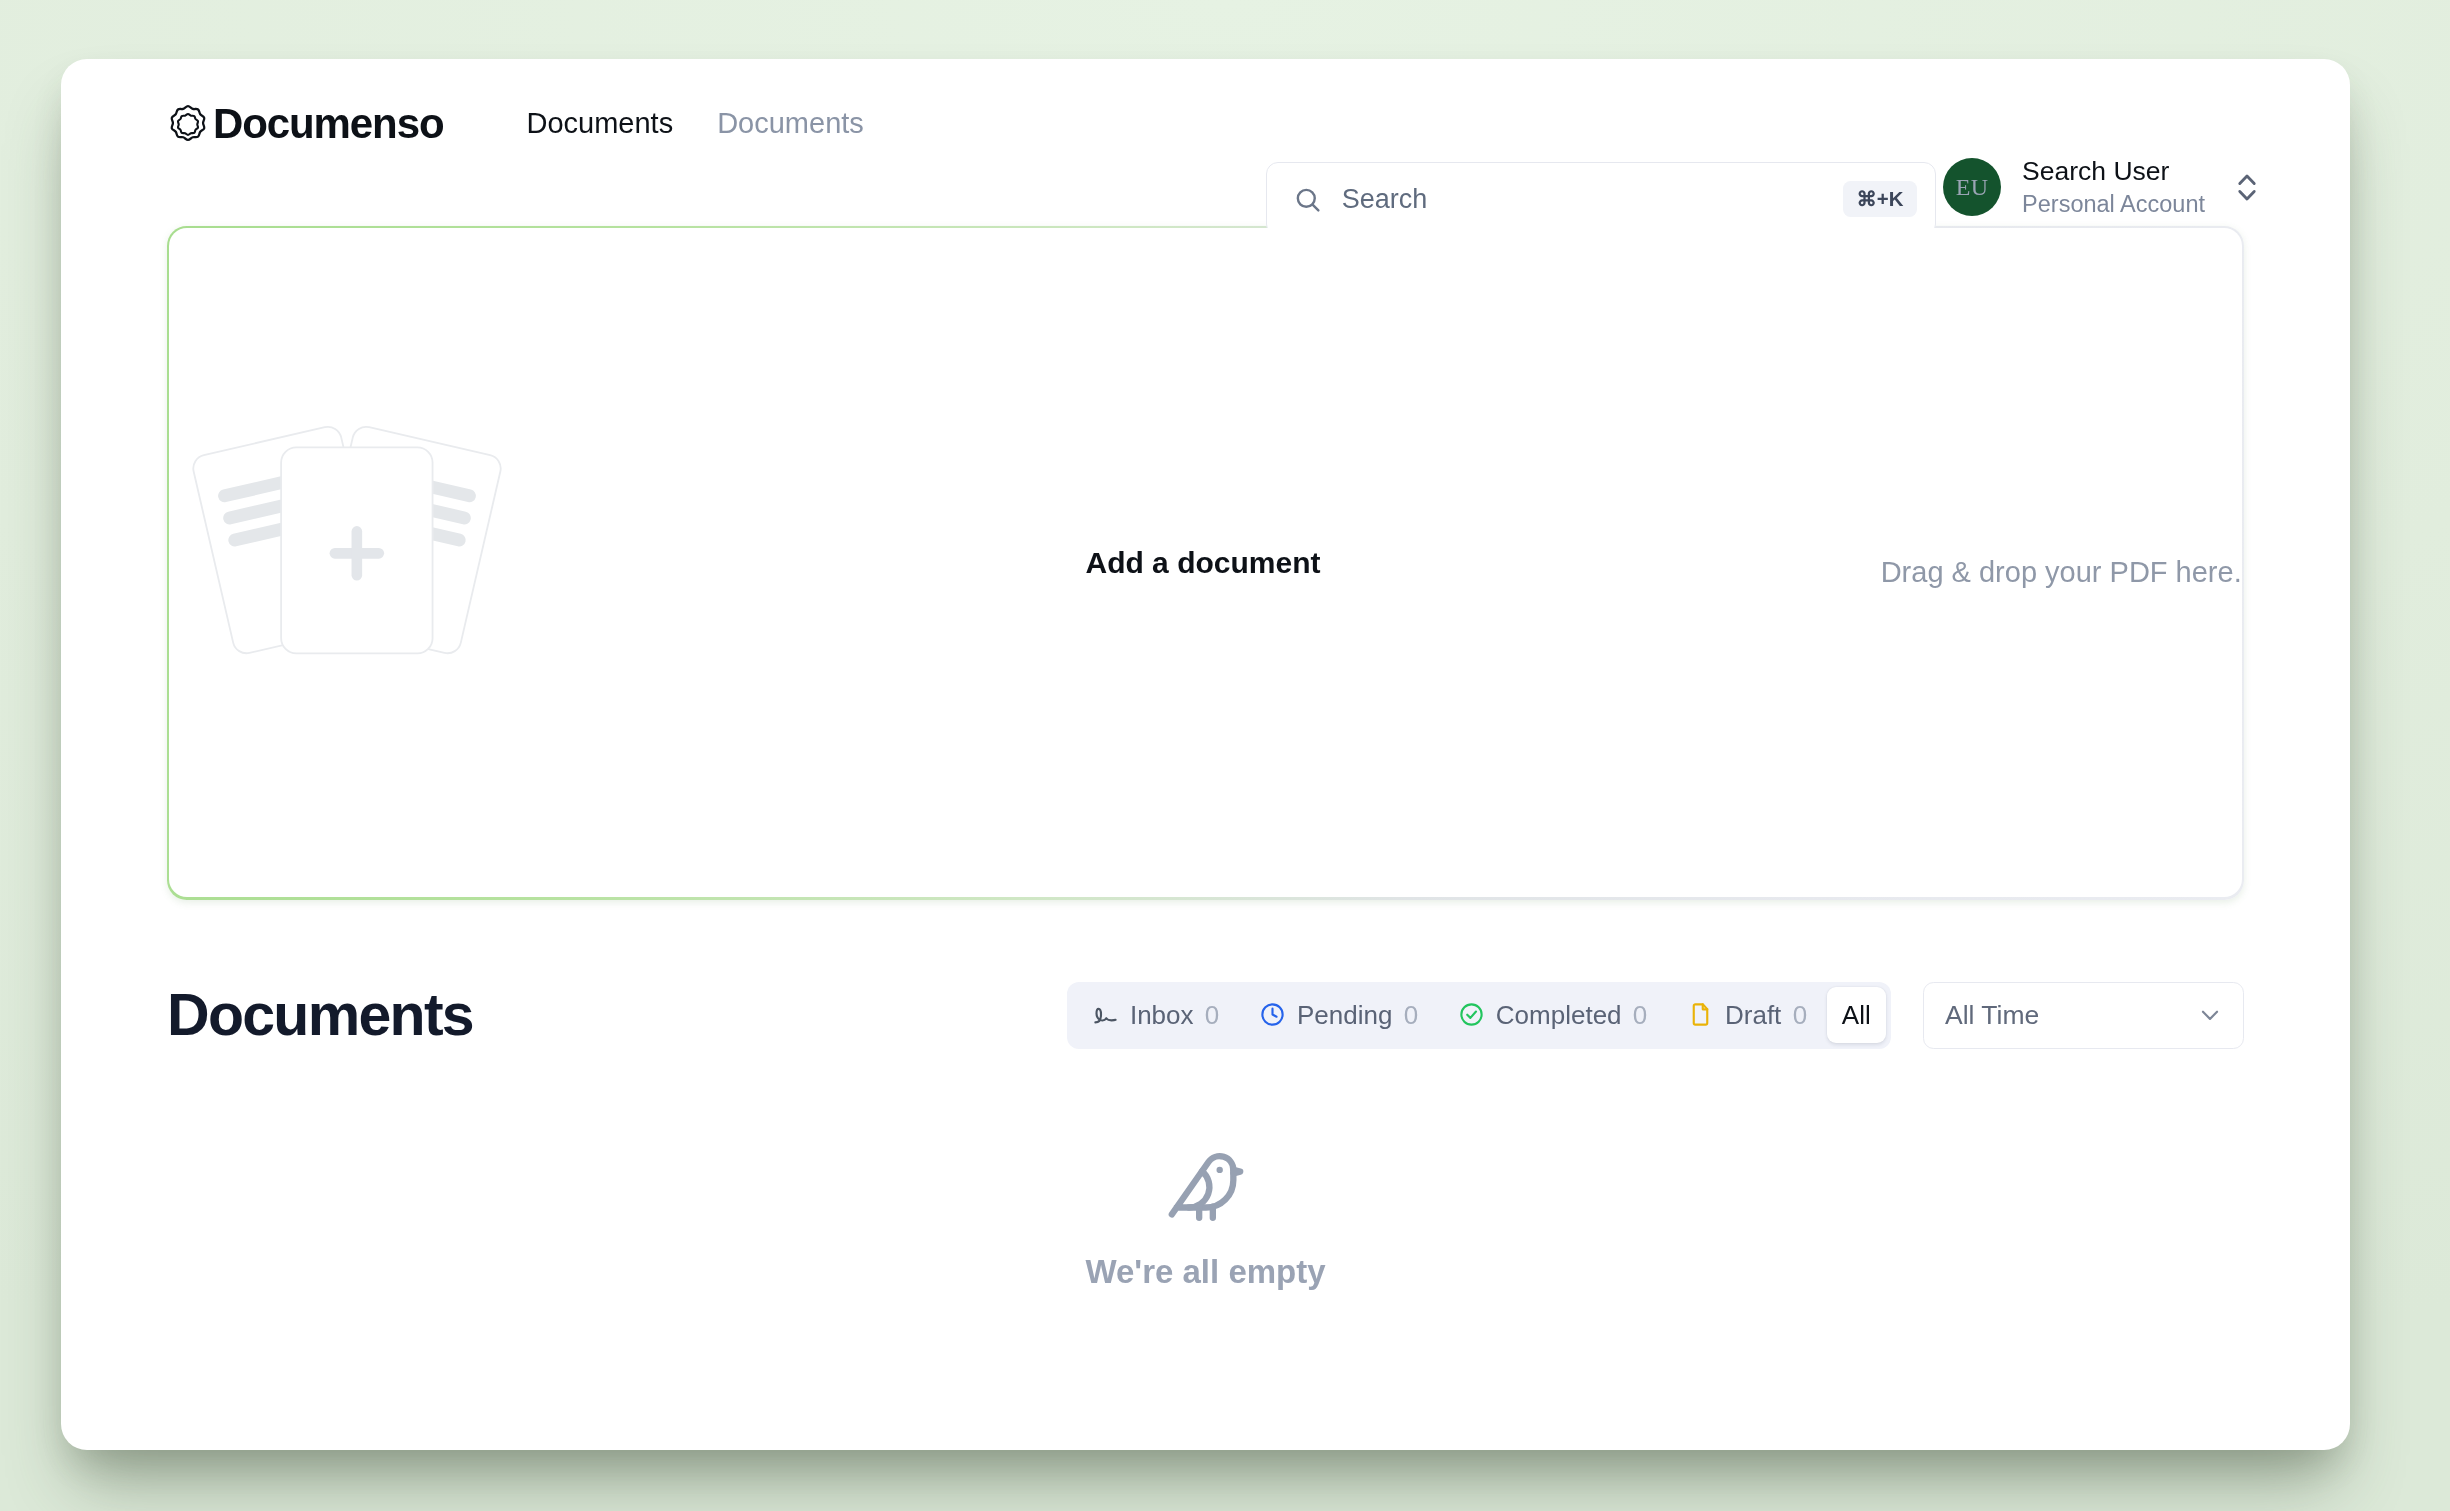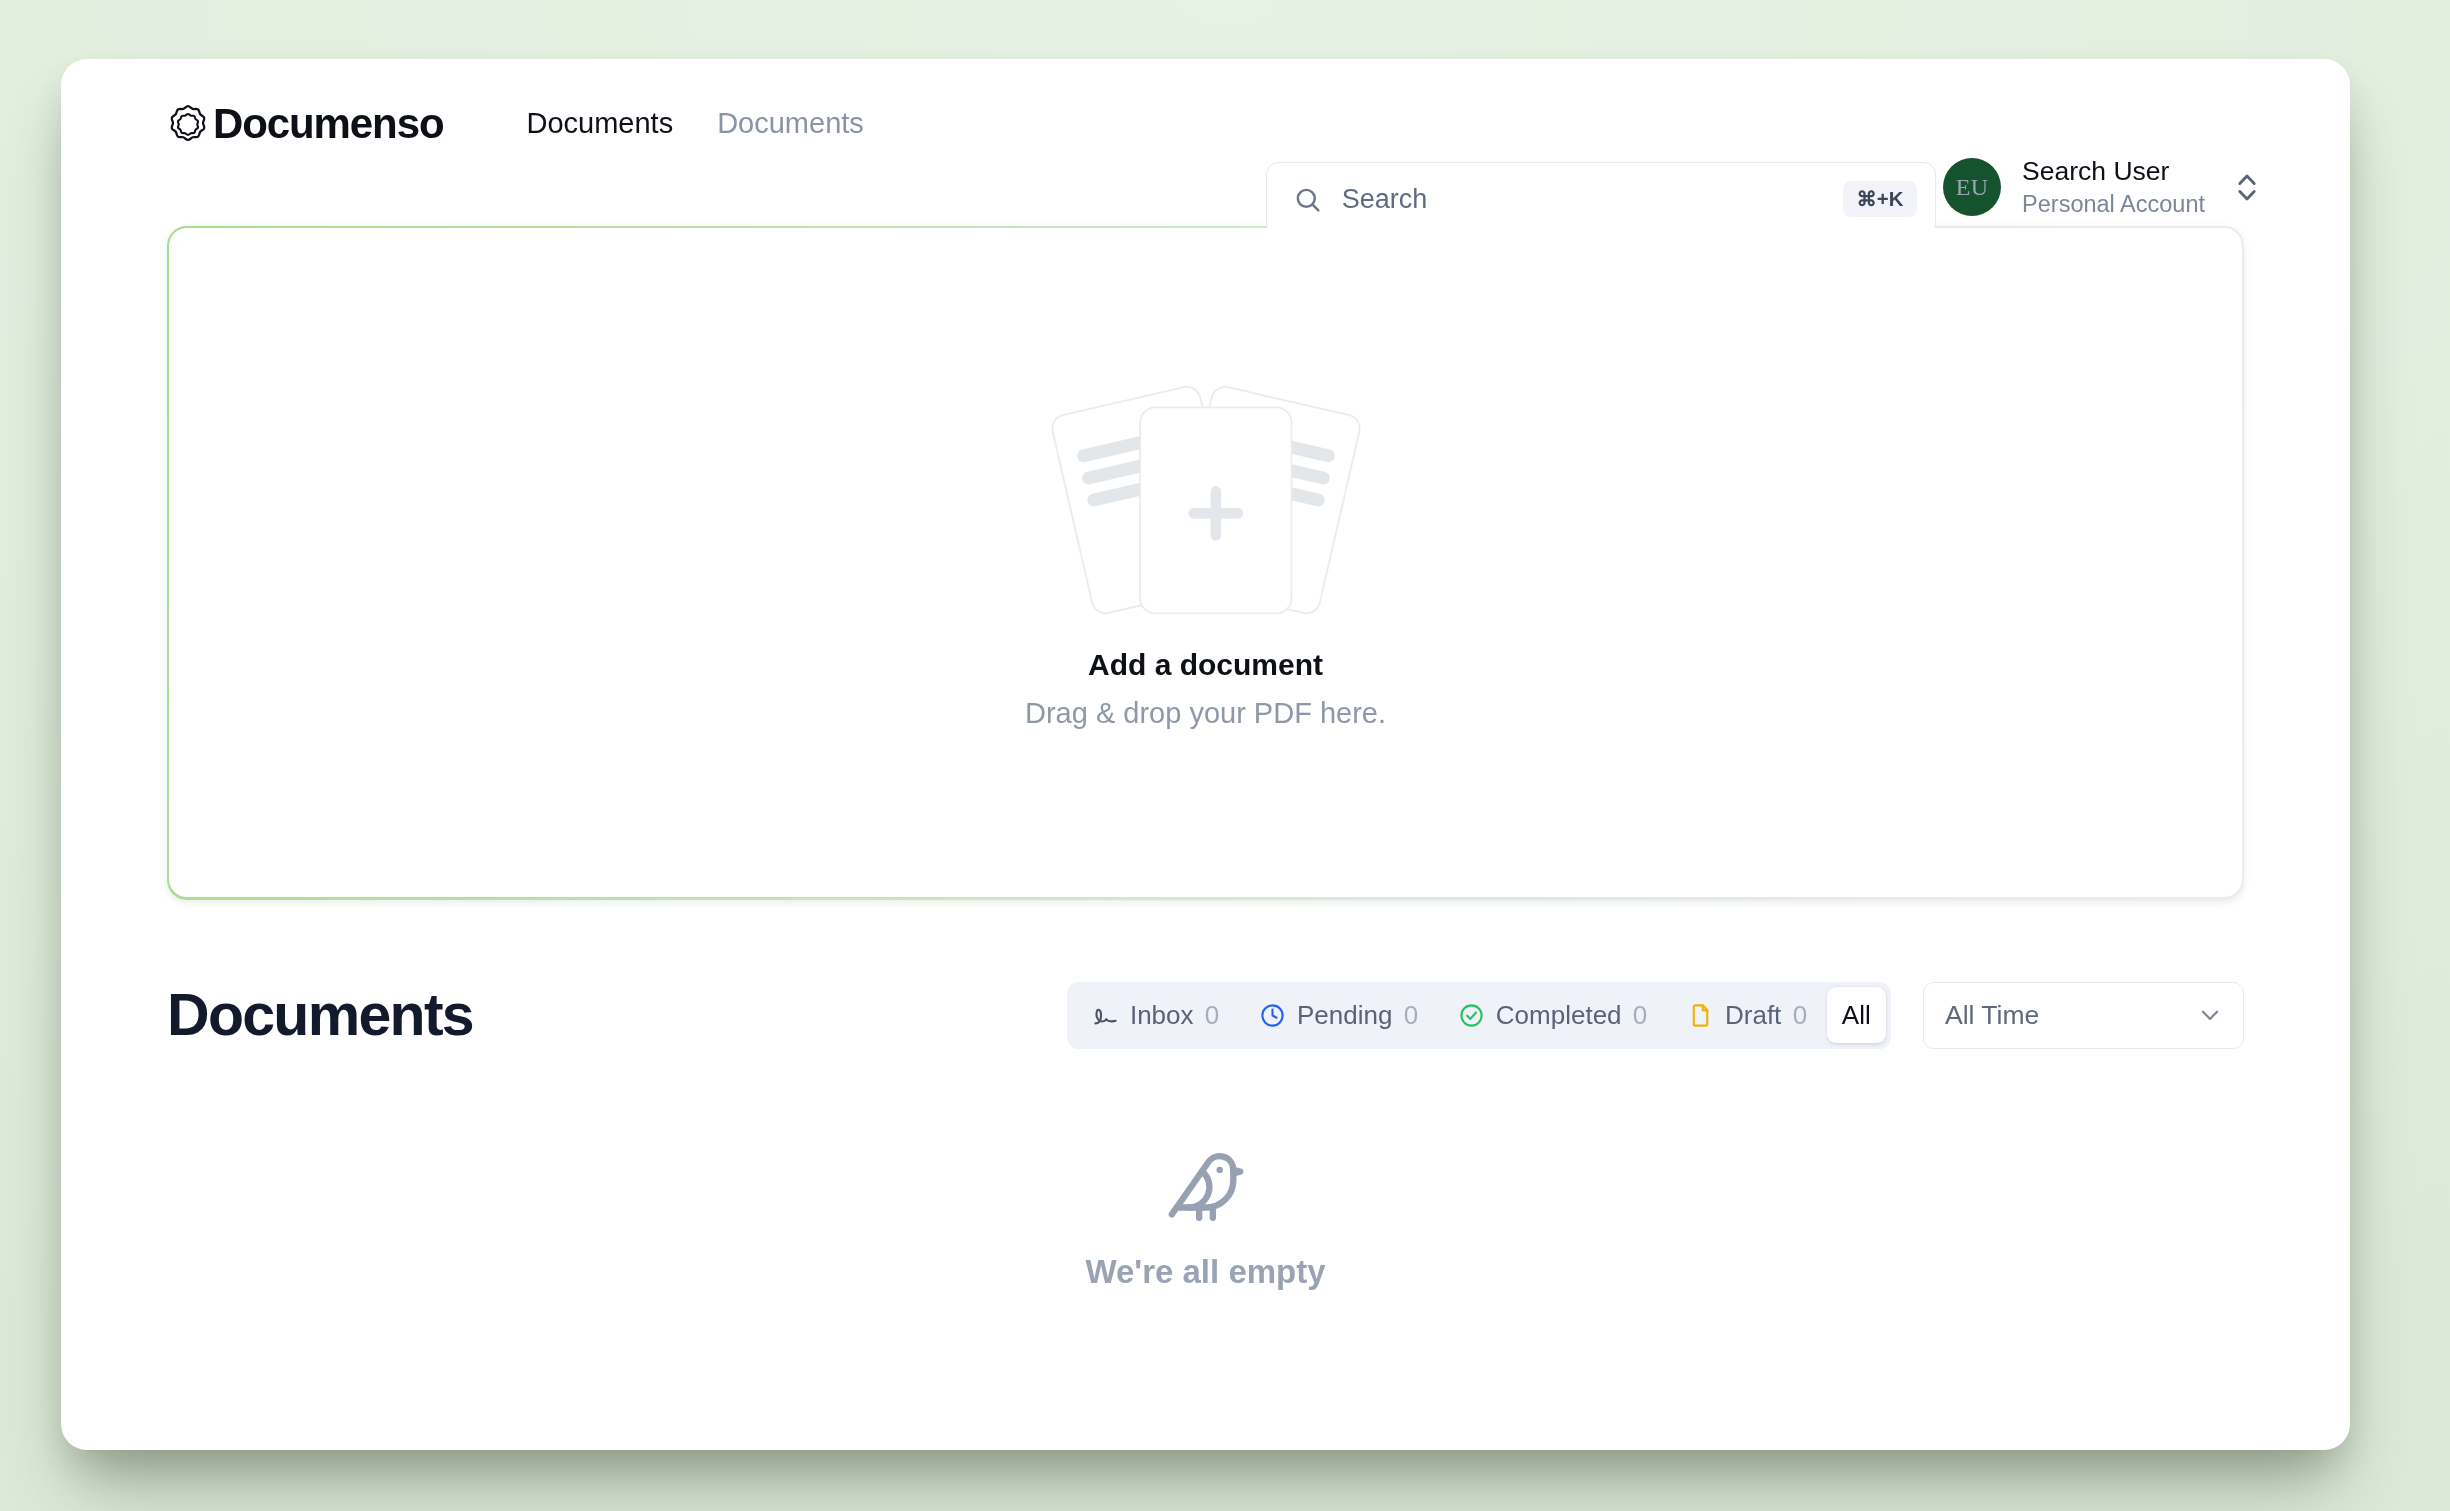--- a/index.html
+++ b/index.html
@@ -198,23 +198,23 @@
       #eaecf1 100%);
     box-shadow: 0 2.3px 7.6px rgba(120, 160, 110, 0.16);
   }
 
   .dropzone {
     position: relative;
     background: #ffffff;
     border-radius: 18px;
     height: 669px;
     display: flex;
-    flex-direction: column;
-    align-items: center;
-    justify-content: center;
+    flex-direction: row;
+    align-items: center;
+    justify-content: space-between;
     cursor: pointer;
   }
 
   .dz-illustration {
     width: 356px;
     height: 265px;
     margin-top: -26px;
     margin-bottom: 13.6px;
   }
 
@@ -255,21 +255,21 @@
     align-items: center;
     gap: 32px;
   }
 
   
   .tabgroup {
     background: #f0f2f9;
     border-radius: 12px;
     padding: 5.3px;
     display: flex;
-    align-items: flex-end;
+    align-items: flex-start;
     height: 67px;
   }
 
   .tab {
     display: flex;
     align-items: center;
     gap: 11.3px;
     height: 56px;
     padding: 0 19.7px;
     border-radius: 9px;

